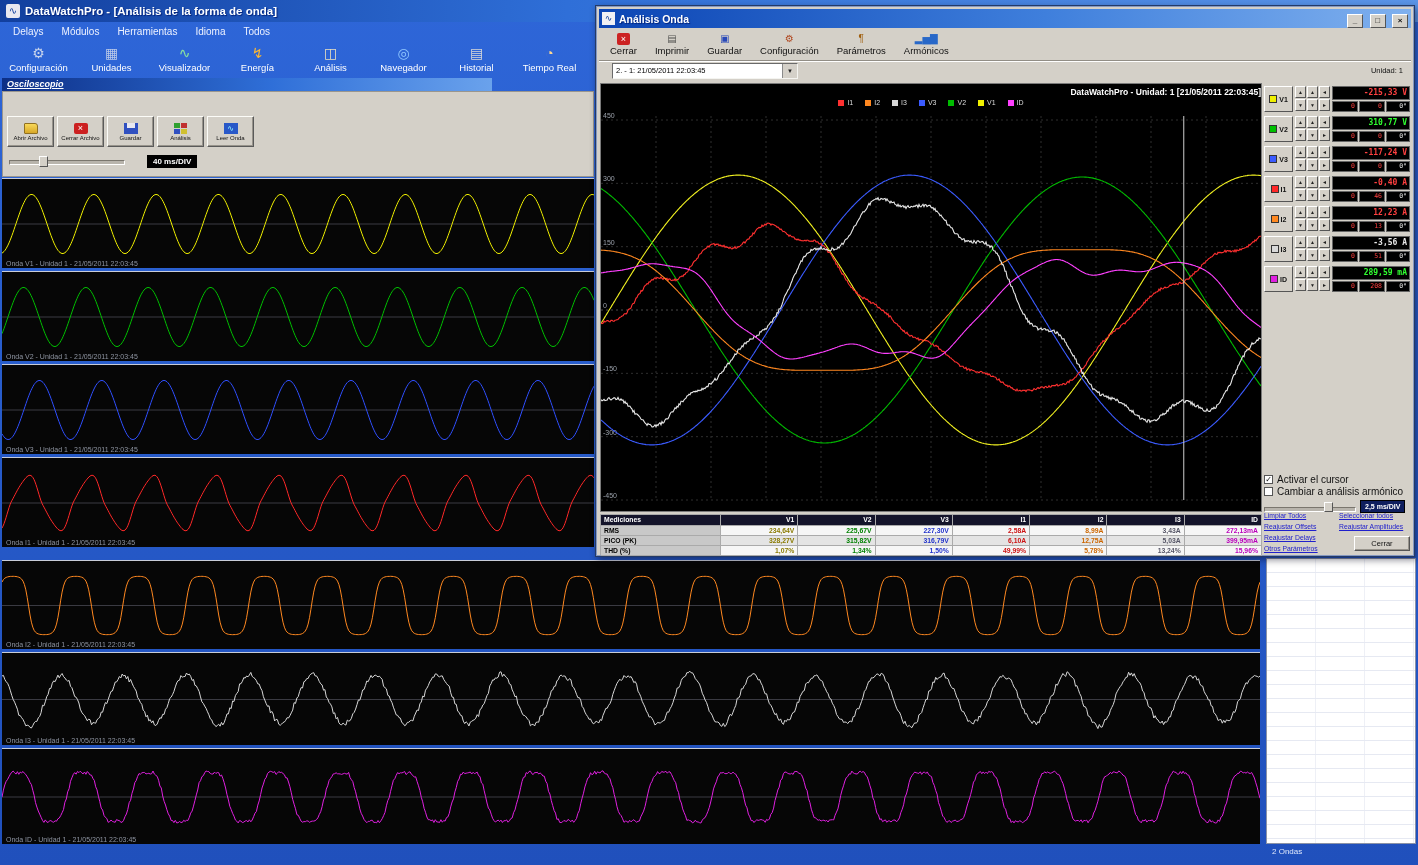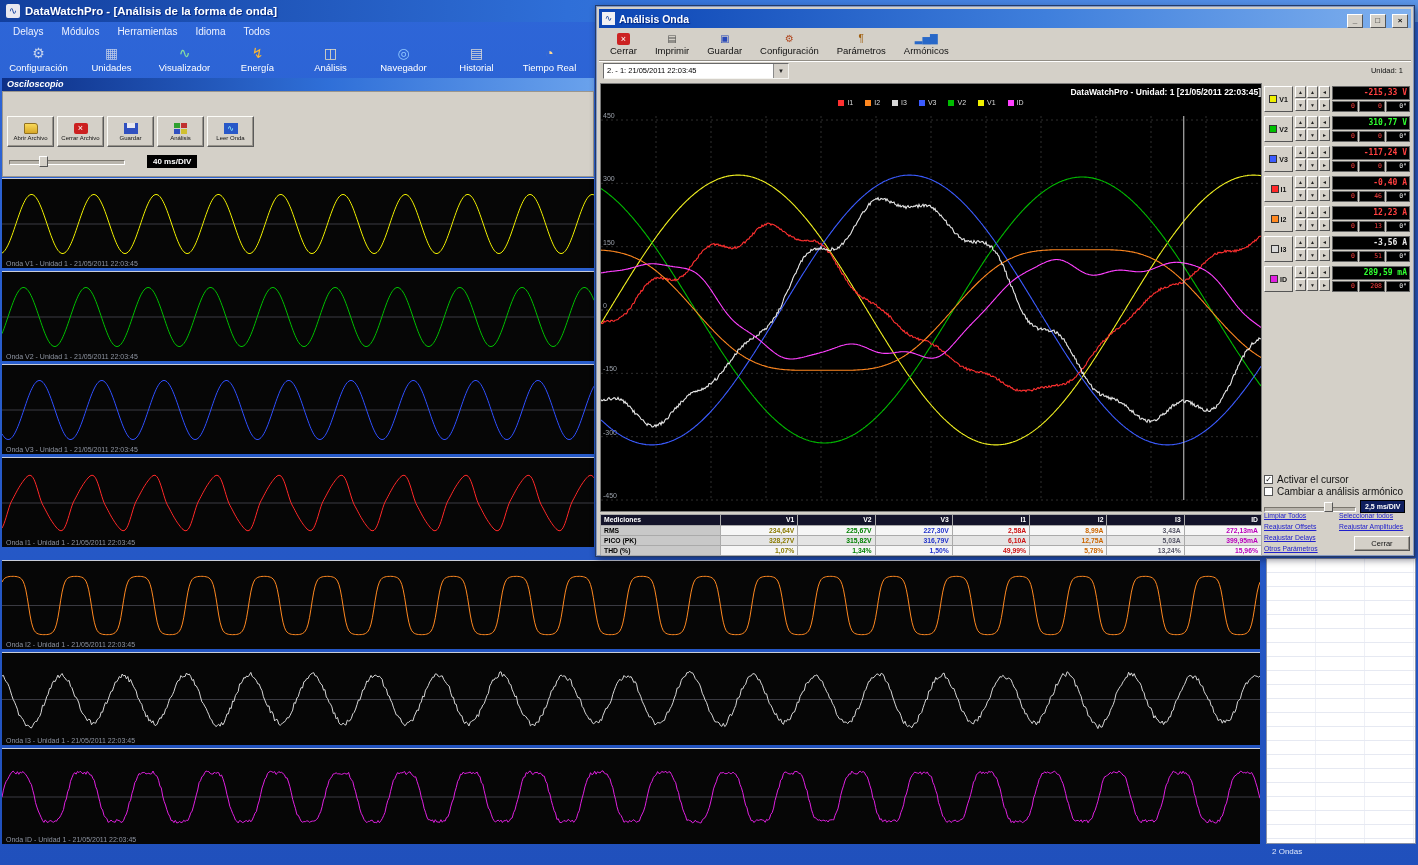--- a/index.html
+++ b/index.html
@@ -13,21 +13,21 @@
 .app-icon{width:14px;height:14px;background:#e8e8f0;color:#0a3a9a;font-size:10px;line-height:14px;text-align:center;border-radius:2px;}
 .main-title{color:#fff;font-weight:bold;font-size:11.5px;text-shadow:1px 1px 1px #00217a;}
 .menubar{position:absolute;left:0;top:22px;width:100%;height:18px;display:flex;align-items:center;padding:0 4px;}
 .menu-item{color:#eef2ff;font-size:10px;padding:2px 9px;}
 .main-toolbar{position:absolute;left:2px;top:40px;width:600px;height:38px;display:flex;}
 .tb-item{width:73px;display:flex;flex-direction:column;align-items:center;justify-content:center;gap:1px;background:none;border:none;color:#fff;}
 .tb-icon{font-size:14px;line-height:16px;}
 .tb-label{font-size:9.5px;color:#fff;}
 
 
-.osc-header{position:absolute;left:2px;top:78px;width:592px;height:13px;background:linear-gradient(90deg,#0d2f86,#2f6fd8 55%,#6aa2ec);color:#fff;font-size:9px;font-weight:bold;font-style:italic;padding:1px 5px;}
+.osc-header{position:absolute;left:2px;top:78px;width:490px;height:13px;background:linear-gradient(90deg,#0d2f86,#2f6fd8 55%,#6aa2ec);color:#fff;font-size:9px;font-weight:bold;font-style:italic;padding:1px 5px;text-decoration:underline;}
 .osc-panel{position:absolute;left:2px;top:91px;width:592px;height:86px;background:#d4d0c8;border:1px solid #9a968e;}
 .unit-row{position:absolute;left:0;top:0;width:100%;height:22px;display:flex;align-items:center;gap:8px;padding:0 5px;}
 .unit-label{font-size:7.5px;color:#111;}
 .unit-field{width:305px;height:13px;background:#fff;border:1px solid;border-color:#6a6a6a #f4f4f0 #f4f4f0 #6a6a6a;font-size:7px;line-height:11px;padding:0 2px;color:#222;white-space:nowrap;overflow:hidden;}
 .osc-buttons{position:absolute;left:4px;top:24px;display:flex;gap:3px;}
 .osc-btn{width:47px;height:31px;display:flex;flex-direction:column;align-items:center;justify-content:center;gap:1px;background:#d4d0c8;border:1px solid;border-color:#fcfcf8 #5a5a5a #5a5a5a #fcfcf8;box-shadow:inset -1px -1px 0 #98948c;}
 .osc-btn .lbl{font-size:6px;color:#111;white-space:nowrap;}
 .osc-icon{width:14px;height:11px;}
 .open-folder-icon{background:linear-gradient(180deg,#f8d858,#d8a828);border:1px solid #907020;border-radius:1px 3px 1px 1px;}
 .close-file-icon{background:#cc2020;color:#fff;font-size:9px;line-height:11px;text-align:center;border-radius:2px;}
@@ -57,21 +57,21 @@
 .dialog{position:absolute;left:595px;top:5px;width:820px;height:552px;background:#d4d0c8;border:1px solid #243a66;box-shadow:0 0 0 1px #8598c0 inset,2px 3px 7px rgba(0,0,20,.45);}
 .dlg-titlebar{position:absolute;left:3px;top:3px;right:3px;height:19px;background:linear-gradient(90deg,#0c45b4,#3f7fdc 55%,#7fb0ee);display:flex;align-items:center;gap:4px;padding:0 3px;}
 .dlg-icon{width:13px;height:13px;background:#f0f0f4;color:#0a3a9a;font-size:9px;line-height:13px;text-align:center;}
 .dlg-title{color:#fff;font-weight:bold;font-size:10.5px;flex:1;text-shadow:1px 1px 1px #00217a;}
 .dlg-sysbtn{width:16px;height:14px;margin-left:2px;background:#d4d0c8;border:1px solid;border-color:#fff #555 #555 #fff;font-size:8px;line-height:10px;font-weight:bold;color:#111;}
 .dlg-toolbar{position:absolute;left:3px;top:22px;right:3px;height:33px;display:flex;align-items:center;padding:0 2px;border-bottom:1px solid #928e86;box-shadow:0 1px 0 #fff;}
 .dtb-item{display:flex;flex-direction:column;align-items:center;justify-content:center;padding:1px 9px;background:none;border:none;}
 .dtb-icon{font-size:10px;line-height:13px;}
 .dtb-icon.boxed{width:13px;height:12px;background:#cc2222;color:#fff !important;font-size:9px;line-height:12px;text-align:center;border-radius:2px;}
 .dtb-label{font-size:9.5px;color:#111;}
-.dlg-combo-row{position:absolute;left:4px;top:56px;right:3px;height:21px;}
+.dlg-combo-row{position:absolute;left:13px;top:56px;right:3px;height:21px;}
 .combo{position:absolute;left:3px;top:1px;width:186px;height:16px;background:#fff;border:1px solid;border-color:#6a6a6a #f4f4f0 #f4f4f0 #6a6a6a;display:flex;}
 .combo-text{flex:1;font-size:7.5px;line-height:14px;padding:0 3px;white-space:nowrap;overflow:hidden;}
 .combo-arrow{width:15px;background:#d4d0c8;border-left:1px solid #8a8a8a;font-size:6px;line-height:14px;text-align:center;color:#222;}
 .unit-indicator{position:absolute;right:8px;top:4px;font-size:7.5px;color:#111;}
 .chart{position:absolute;left:4px;top:77px;width:662px;height:429px;background:#000;border:1px solid #7a7a7a;}
 .chart-title{position:absolute;left:0;right:0;top:3px;text-align:right;color:#fff;font-size:8.5px;font-weight:bold;}
 .chart-legend{position:absolute;left:0;right:0;top:15px;display:flex;justify-content:center;gap:12px;}
 .legend-item{display:flex;align-items:center;gap:3px;color:#ddd;font-size:7px;}
 .legend-swatch{width:6px;height:6px;display:inline-block;}
 #chart-svg{position:absolute;left:0;top:28px;}

